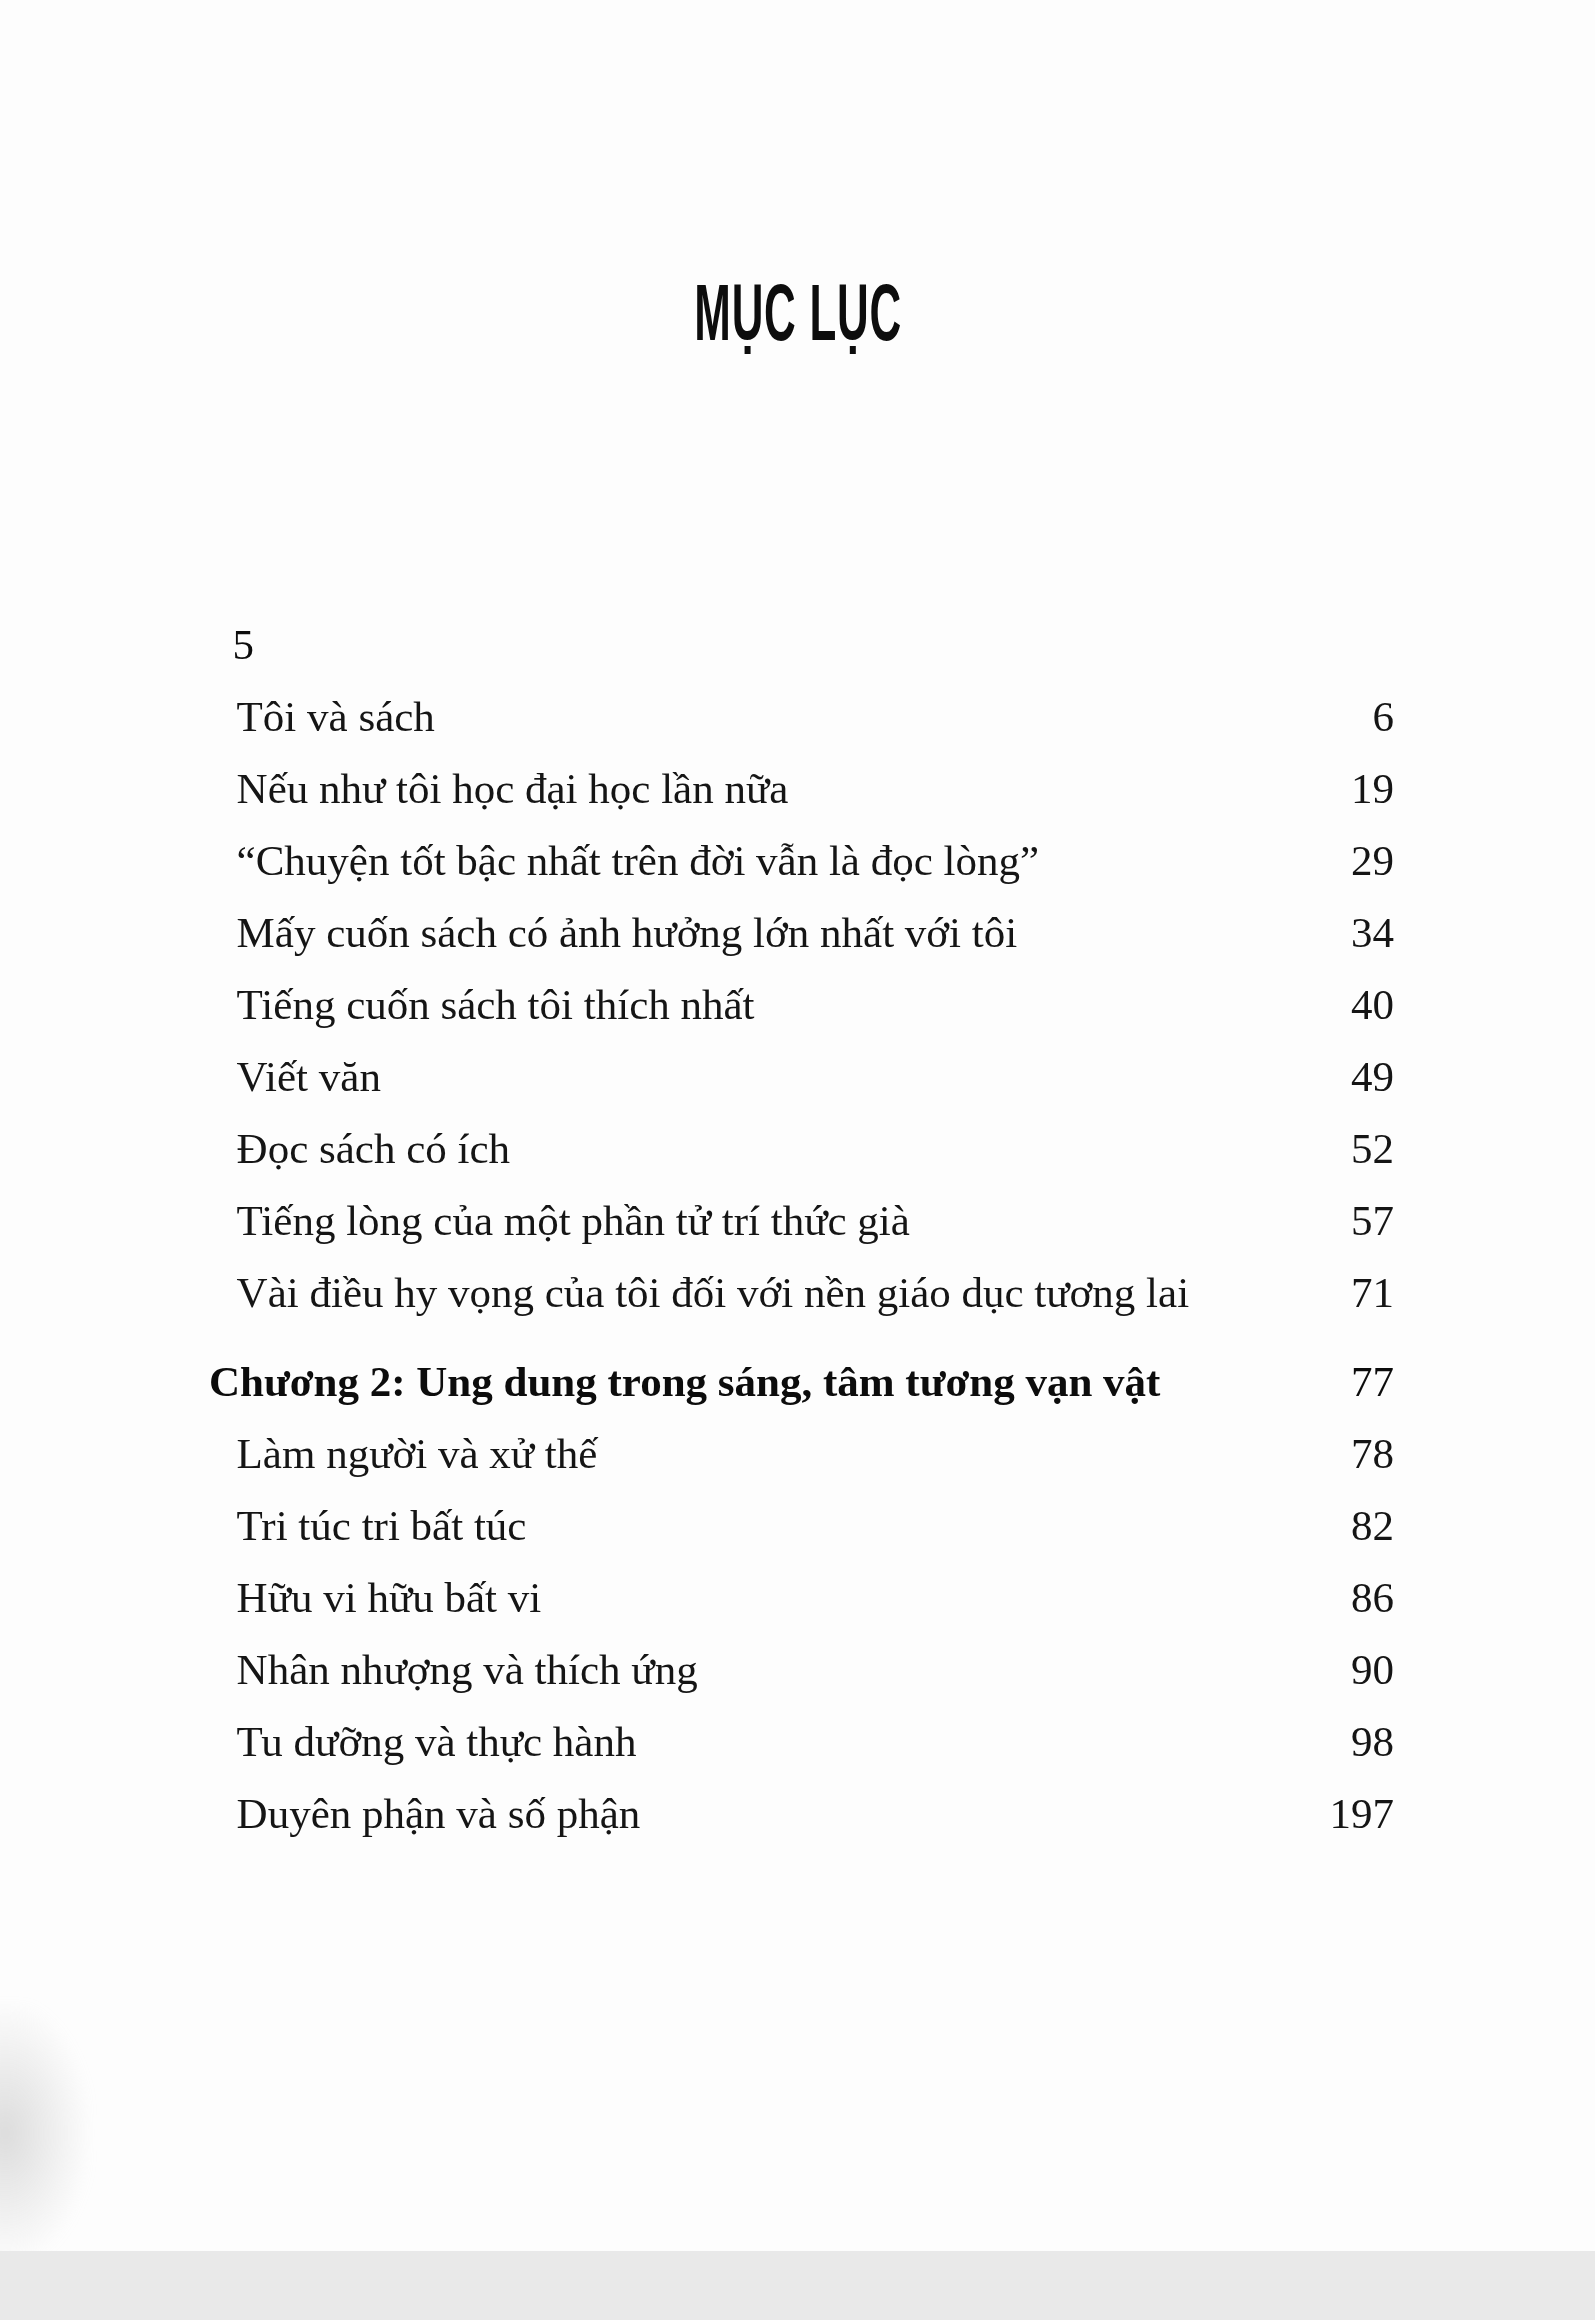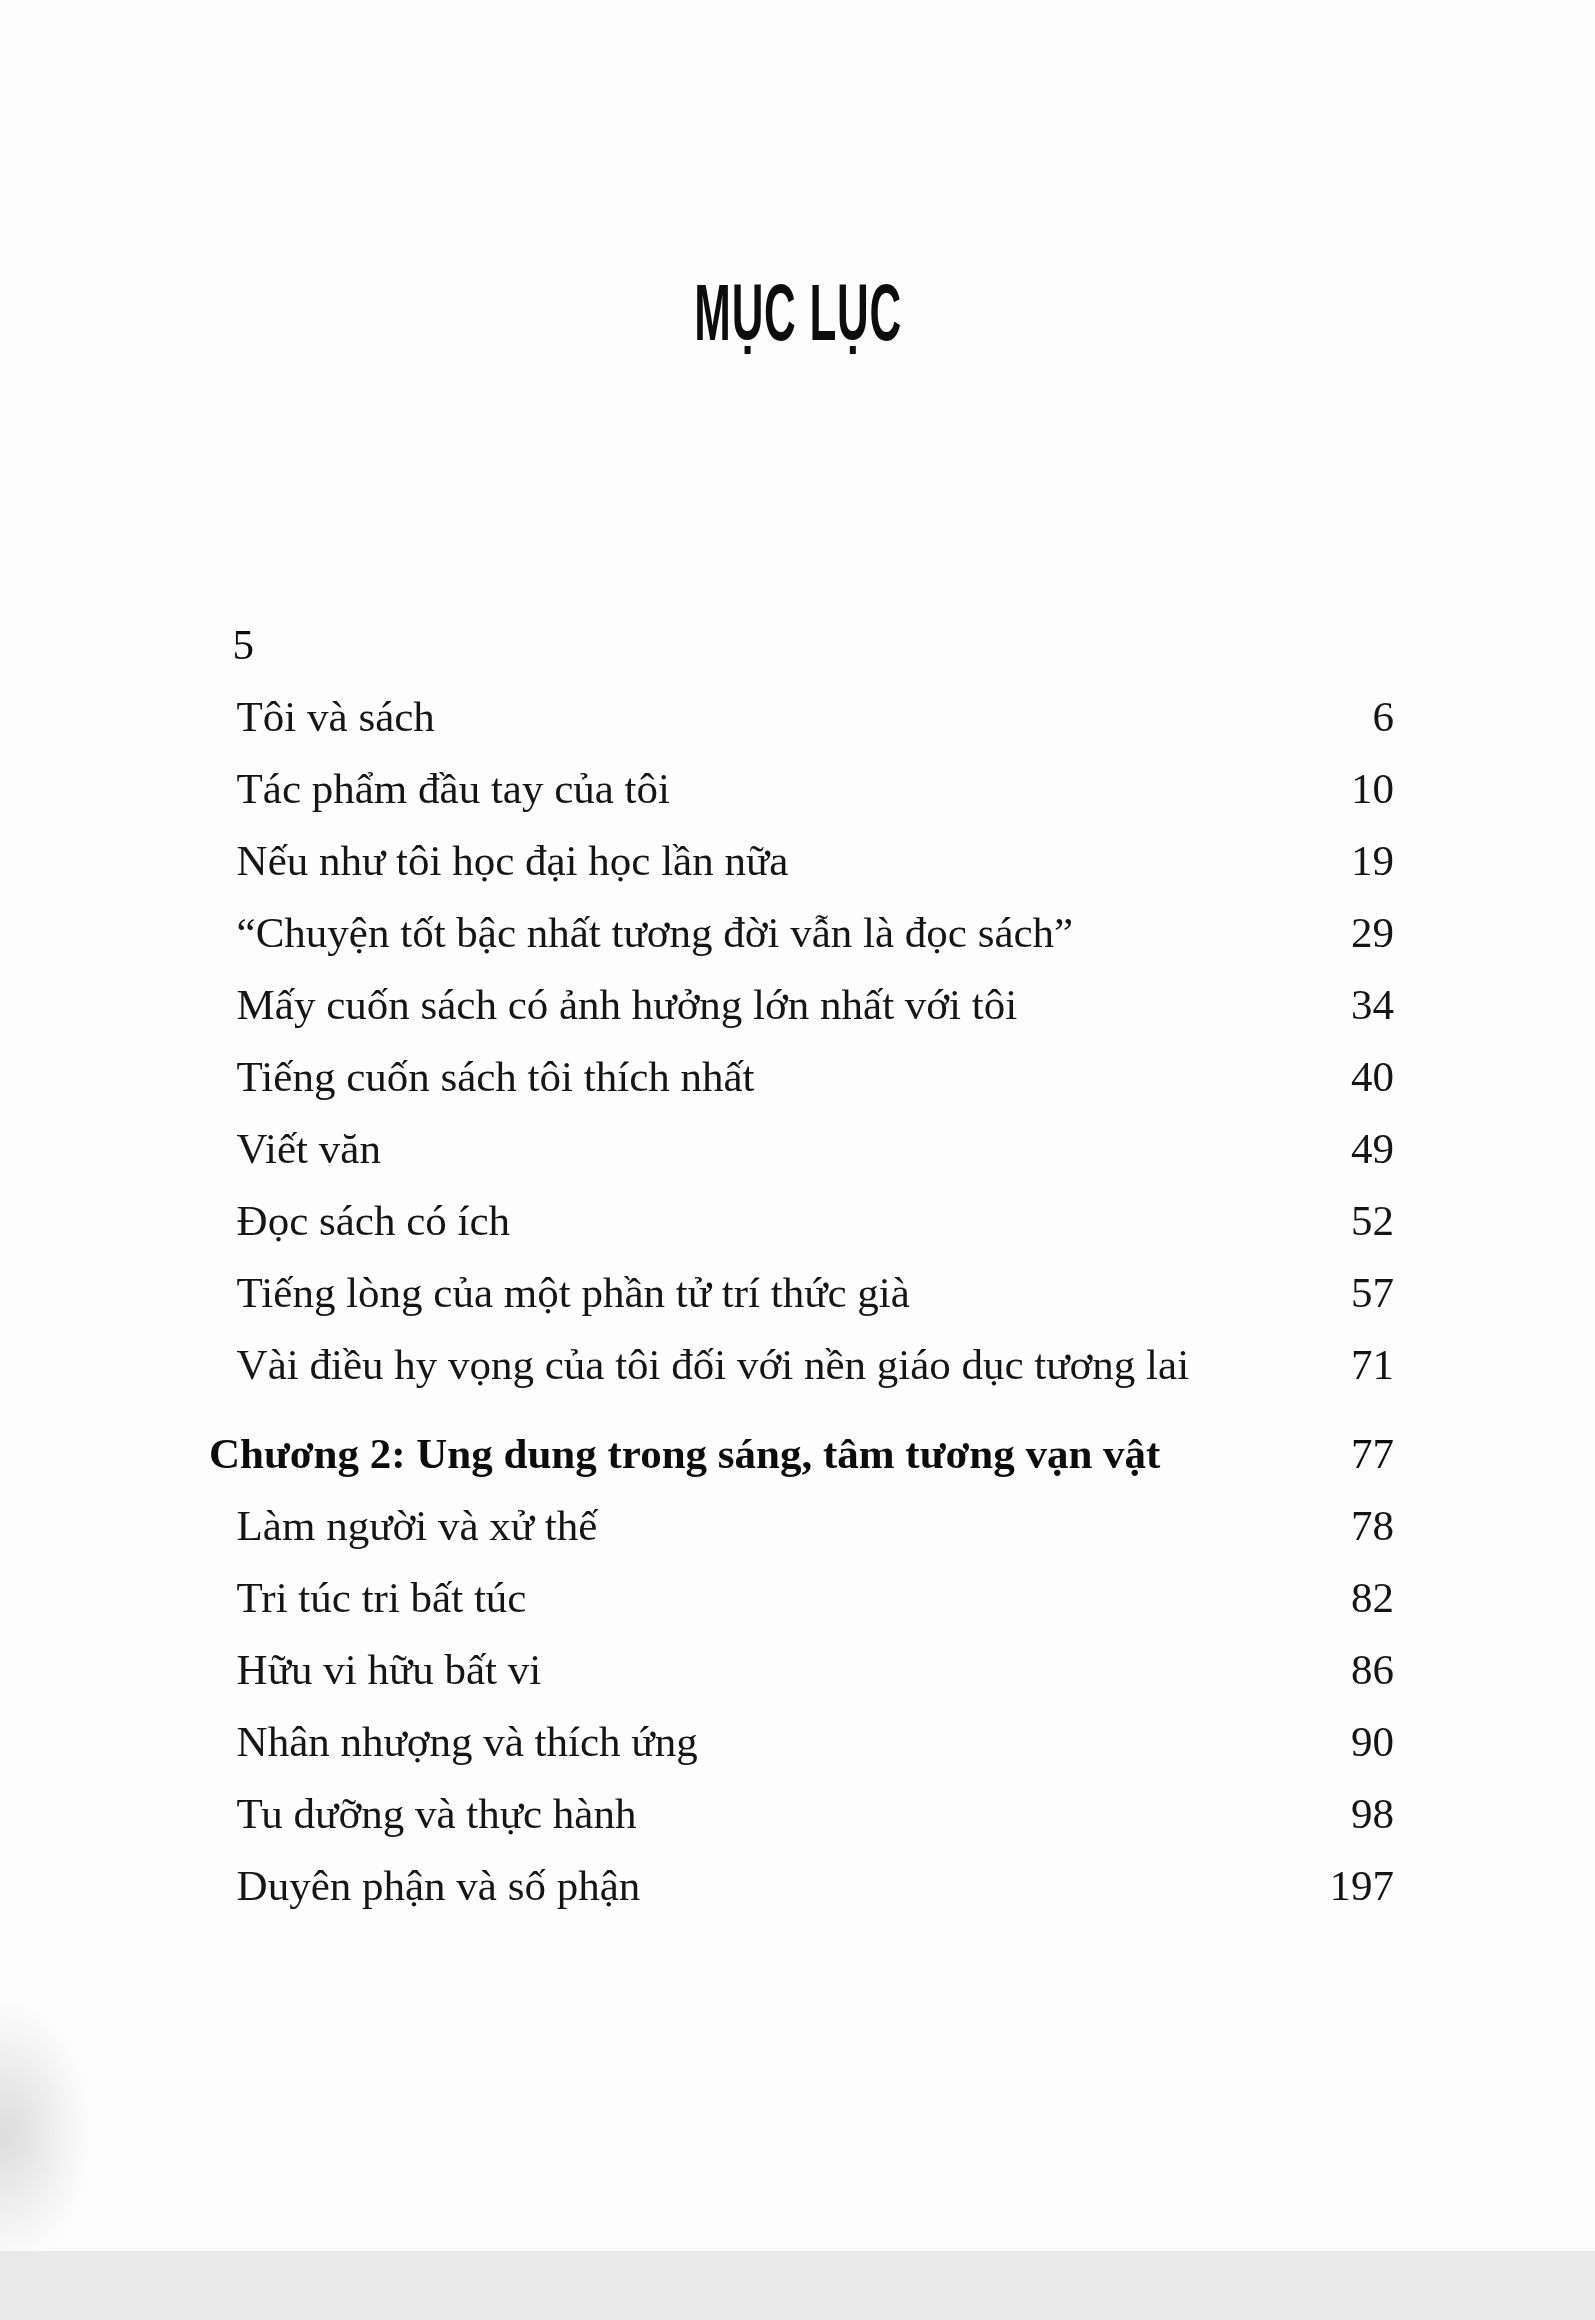--- a/index.html
+++ b/index.html
@@ -91,29 +91,25 @@
 
   <div class="toc" id="toc-root">
       <div class="row chapter">
     <span class="pagenum">5</span>
   </div>
       <div class="row item">
     <span class="label">Tôi và sách</span>
     <span class="pagenum">6</span>
   </div>
       <div class="row item">
-    <span class="label">Tác phẩm đầu tay của tôi</span>
-    <span class="pagenum">10</span>
-  </div>
-      <div class="row item">
     <span class="label">Nếu như tôi học đại học lần nữa</span>
     <span class="pagenum">19</span>
   </div>
       <div class="row item">
-    <span class="label">“Chuyện tốt bậc nhất tương đời vẫn là đọc sách”</span>
+    <span class="label">“Chuyện tốt bậc nhất trên đời vẫn là đọc lòng”</span>
     <span class="pagenum">29</span>
   </div>
       <div class="row item">
     <span class="label">Mấy cuốn sách có ảnh hưởng lớn nhất với tôi</span>
     <span class="pagenum">34</span>
   </div>
       <div class="row item">
     <span class="label">Tiếng cuốn sách tôi thích nhất</span>
     <span class="pagenum">40</span>
   </div>

